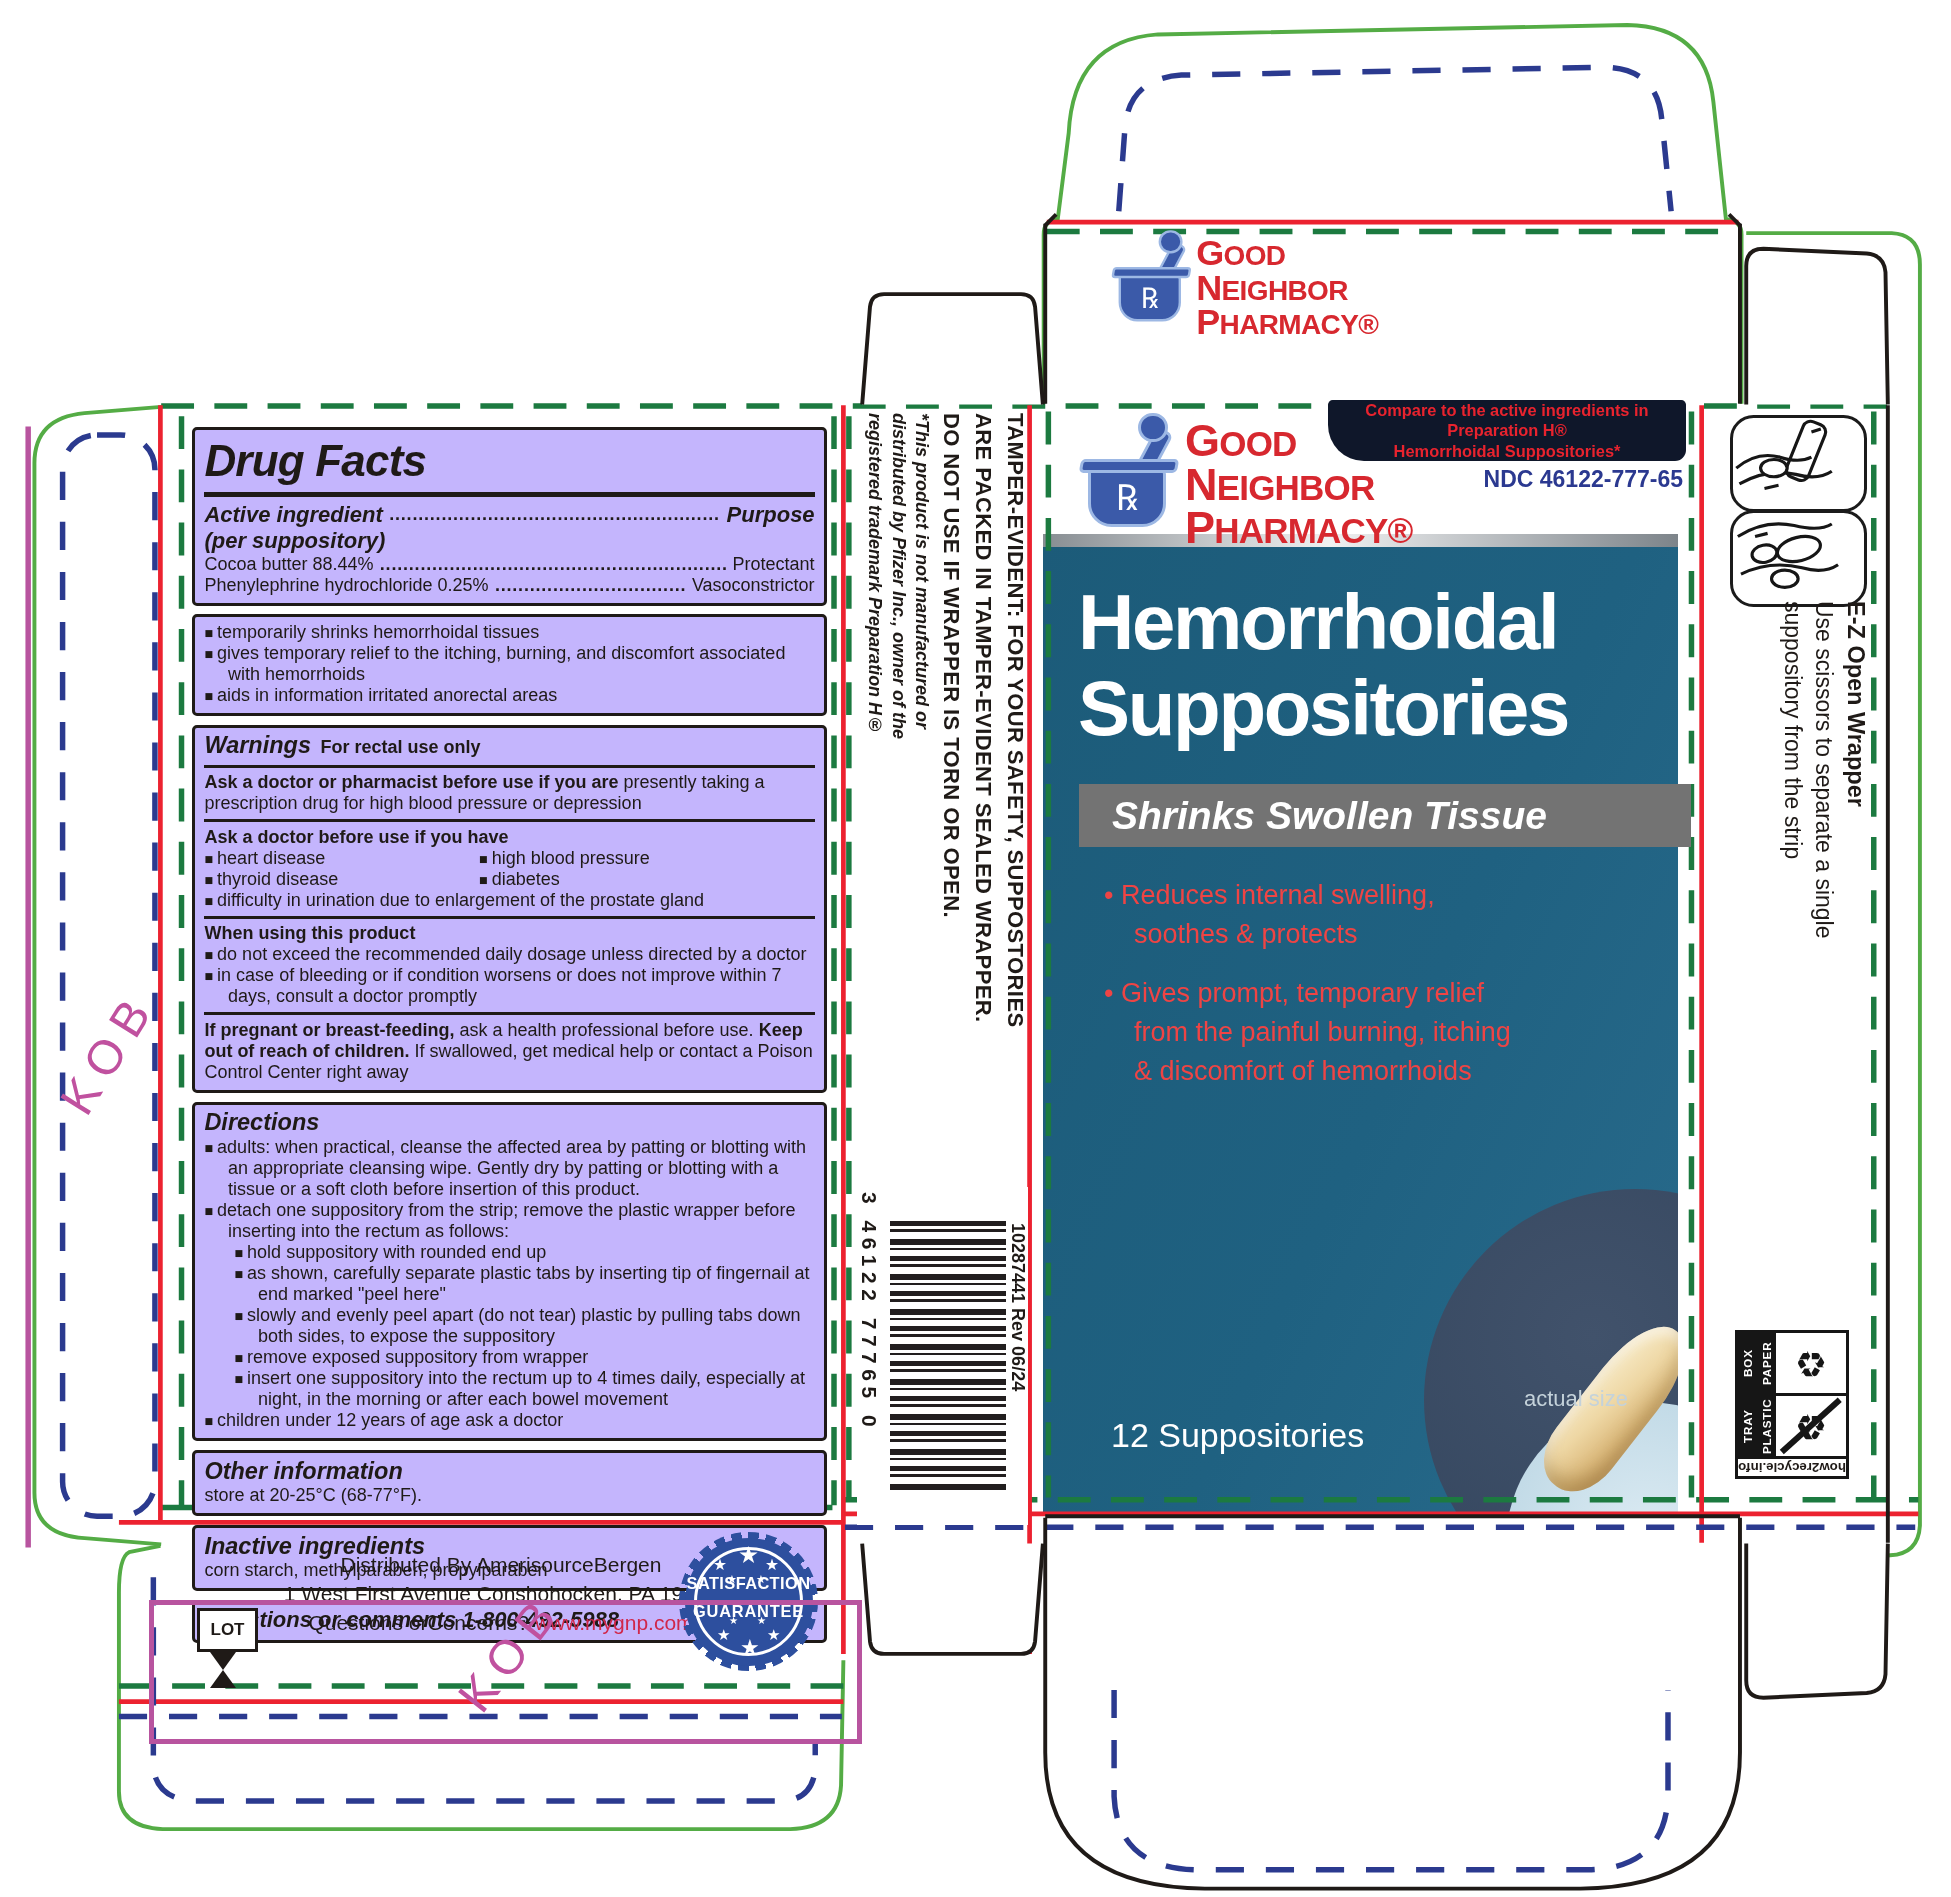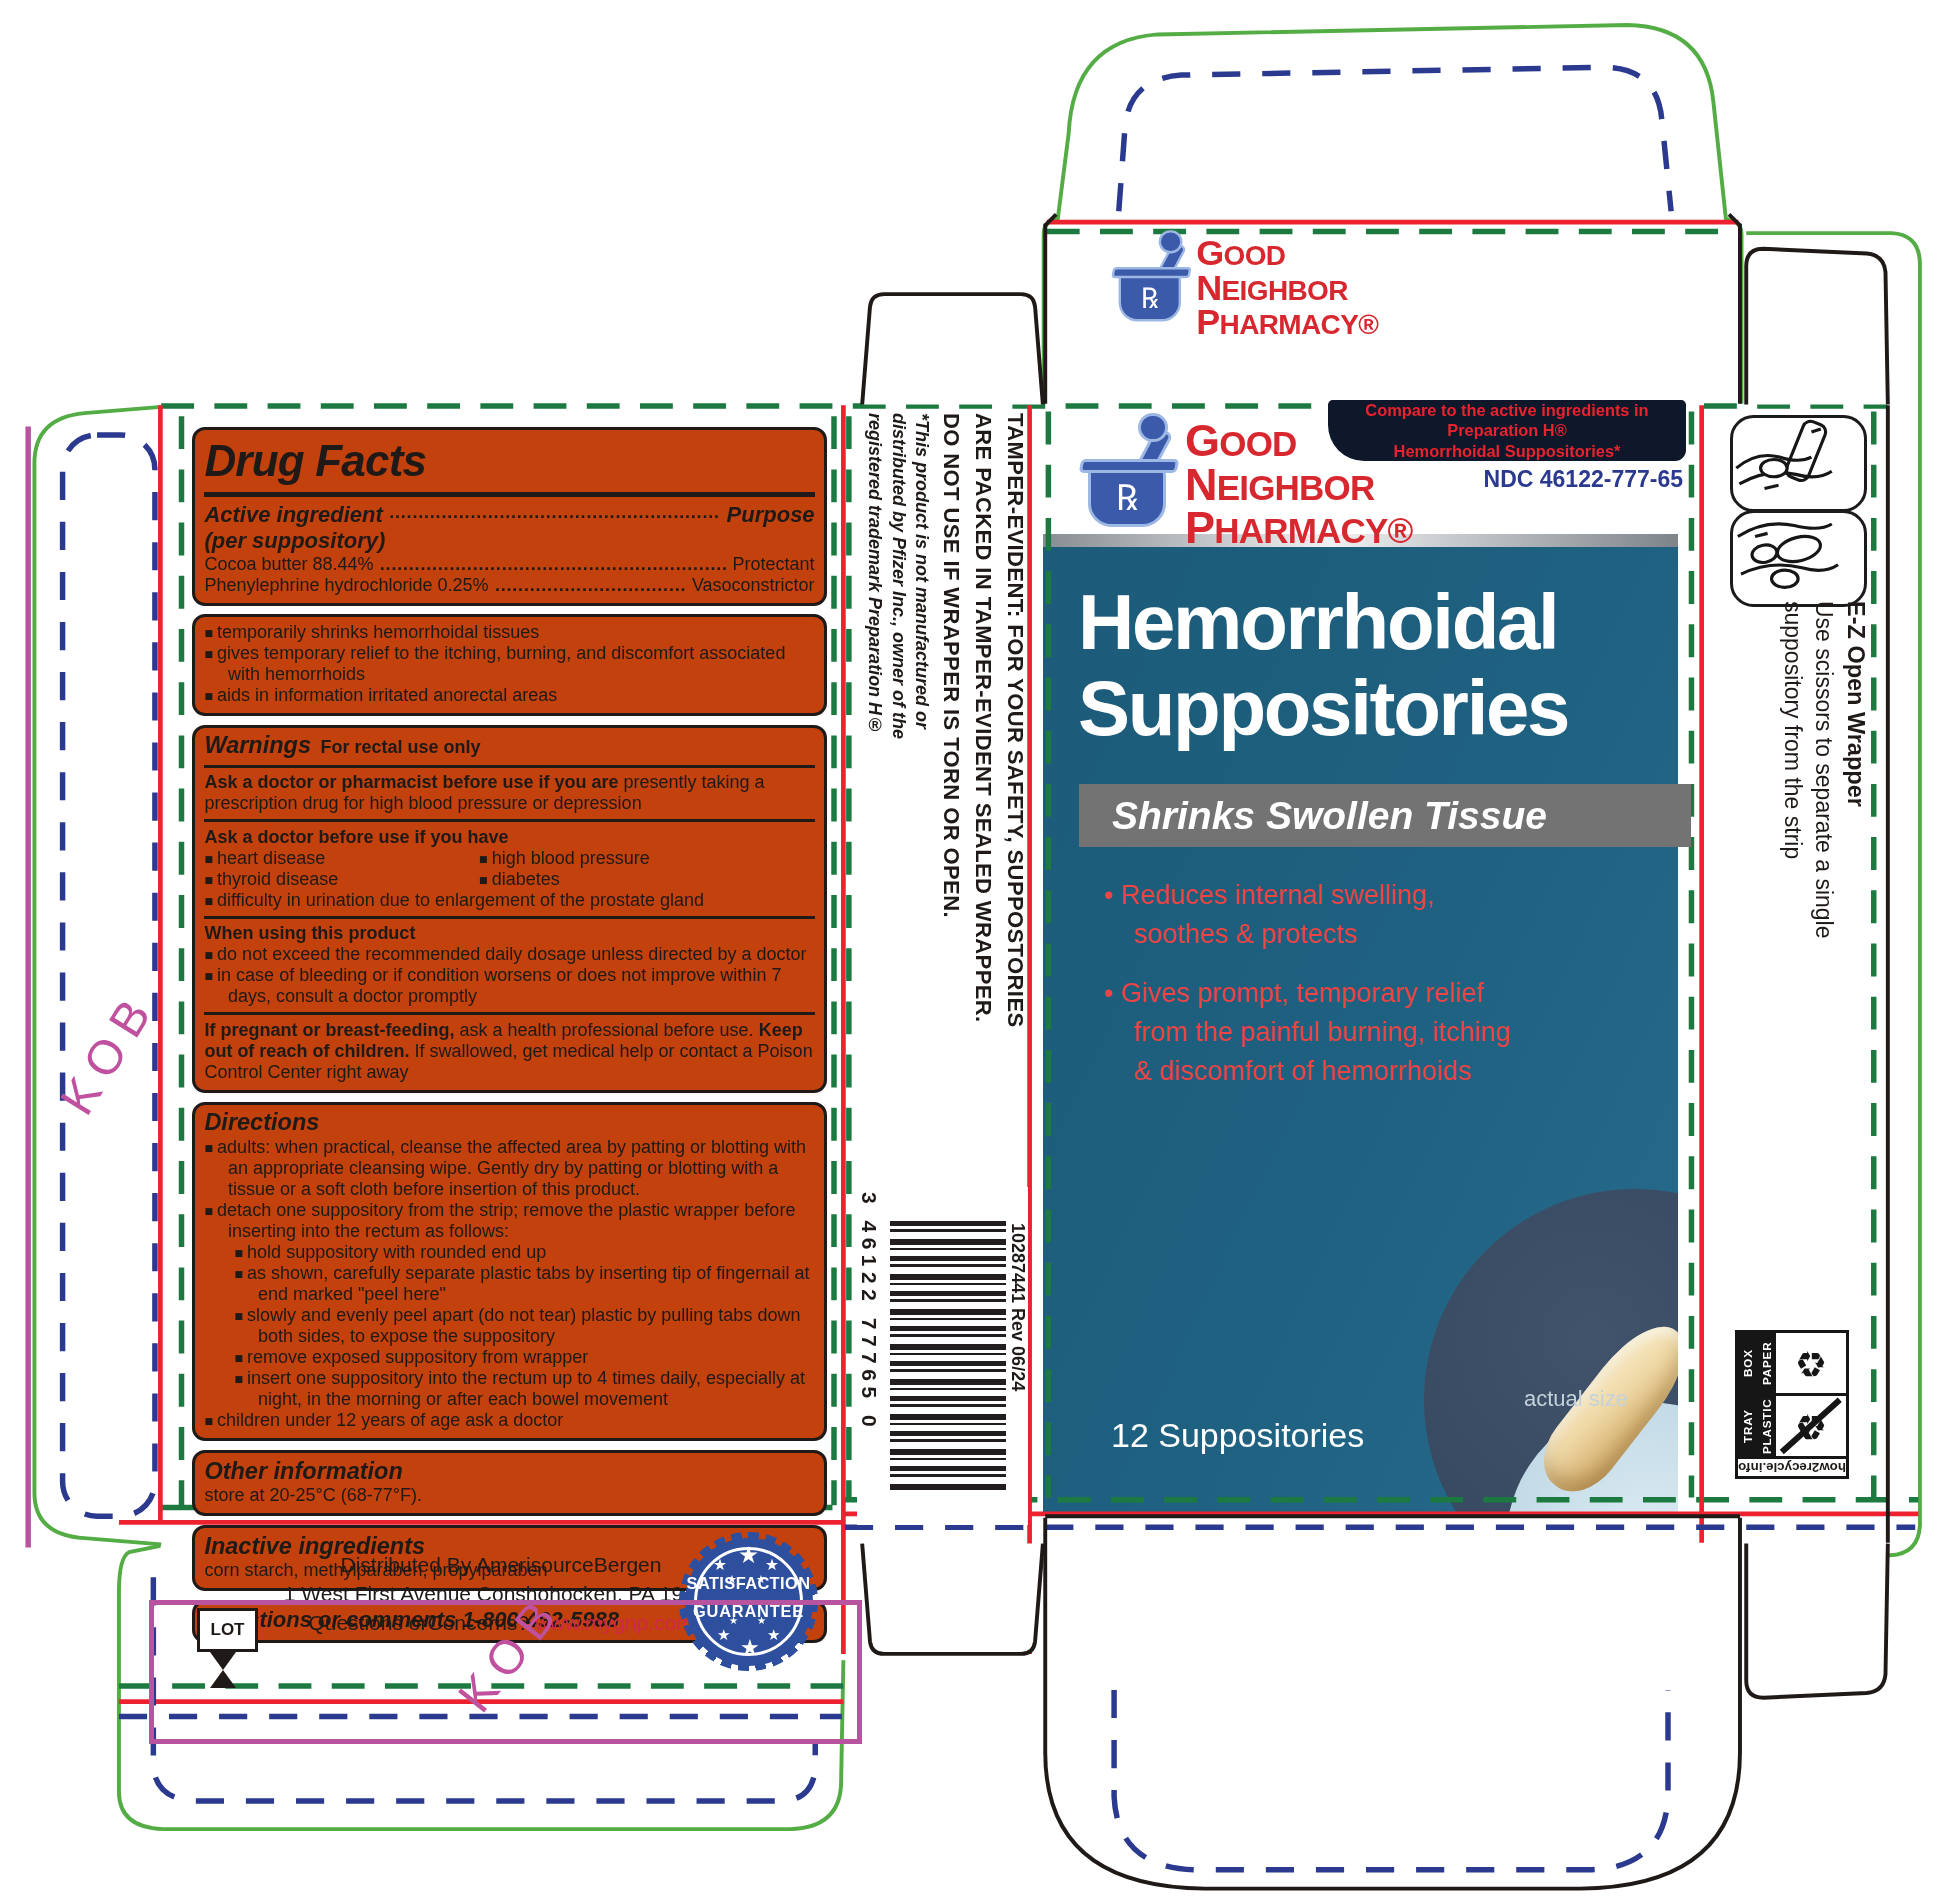--- a/index.html
+++ b/index.html
@@ -2,34 +2,34 @@
 <html style="font-size:12.5px"><head>
 <meta charset="utf-8">
 <style>
   html,body{margin:0;padding:0;background:#fff}
   .canvas{position:relative;width:1952px;height:1898px;background:#fff;overflow:hidden;
           font-family:"Liberation Sans",sans-serif;color:#1f1a17}
   svg.dieline{position:absolute;left:0;top:0;z-index:1}
 
   
   .df{position:absolute;left:192px;top:427px;width:635px;z-index:2}
-  .df-box{border:3.9px solid #1f1a17;border-radius:13px;background:#c2410c;padding:4.7px 9.4px 7px;margin-bottom:8.6px;
+  .df-box{border:3.9px solid #1f1a17;border-radius:5px;background:#c4b5fd;padding:4.7px 9.4px 7px;margin-bottom:8.6px;
           font-size:18px;line-height:1.17}
   .df-title{font-size:44px;font-weight:bold;font-style:italic;letter-spacing:-0.8px;
             border-bottom:5.5px solid #1f1a17;padding:0 0 6.3px;margin-bottom:4.7px}
   .df-h{font-size:23.5px;font-weight:bold;font-style:italic}
   .ai-h{font-size:22px;font-weight:bold;font-style:italic}
   .h-row{display:flex;align-items:baseline;gap:9.4px}
   .bold{font-weight:bold}
   .df-rule{border:none;border-top:3.1px solid #1f1a17;margin:4.7px 0}
   .b{padding-left:23.5px;text-indent:-23.5px}
   .b::before{content:"■ ";font-size:0.8em}
   .lvl2{margin-left:30px}
   .grid2{display:grid;grid-template-columns:45% 55%}
-  .ai-row{display:flex;align-items:flex-start}
+  .ai-row{display:flex;align-items:center}
   .leader{flex:1;overflow:hidden;white-space:nowrap;font-weight:bold;margin:0 6.3px;letter-spacing:0.8px}
   .leader::after{content:"................................................................................................................"}
 
   
   .vrl{writing-mode:vertical-rl}
   .disclaimer{position:absolute;left:859px;top:413px;height:501px;width:74px;z-index:2;
               font-size:18px;font-weight:bold;font-style:italic;line-height:23.5px}
   .tamper{position:absolute;left:932px;top:413px;height:743px;width:99px;z-index:2;
           font-size:22px;font-weight:bold;line-height:32px;letter-spacing:0.4px}
   .barcode{position:absolute;left:857px;top:1187px;width:171px;height:338px;background:#fff;z-index:2}

